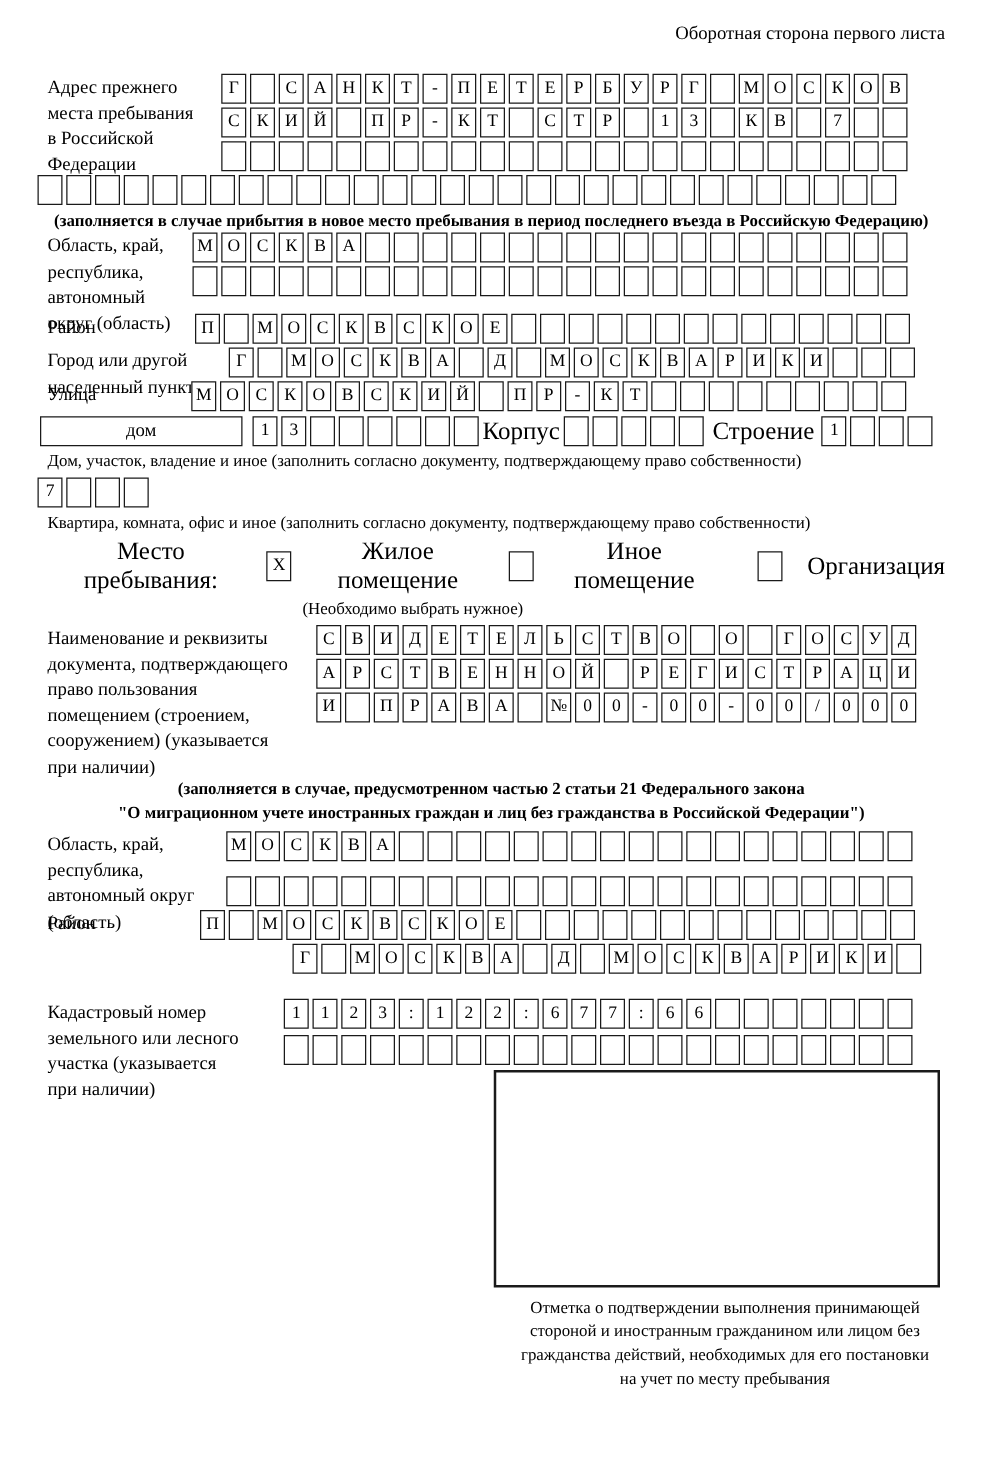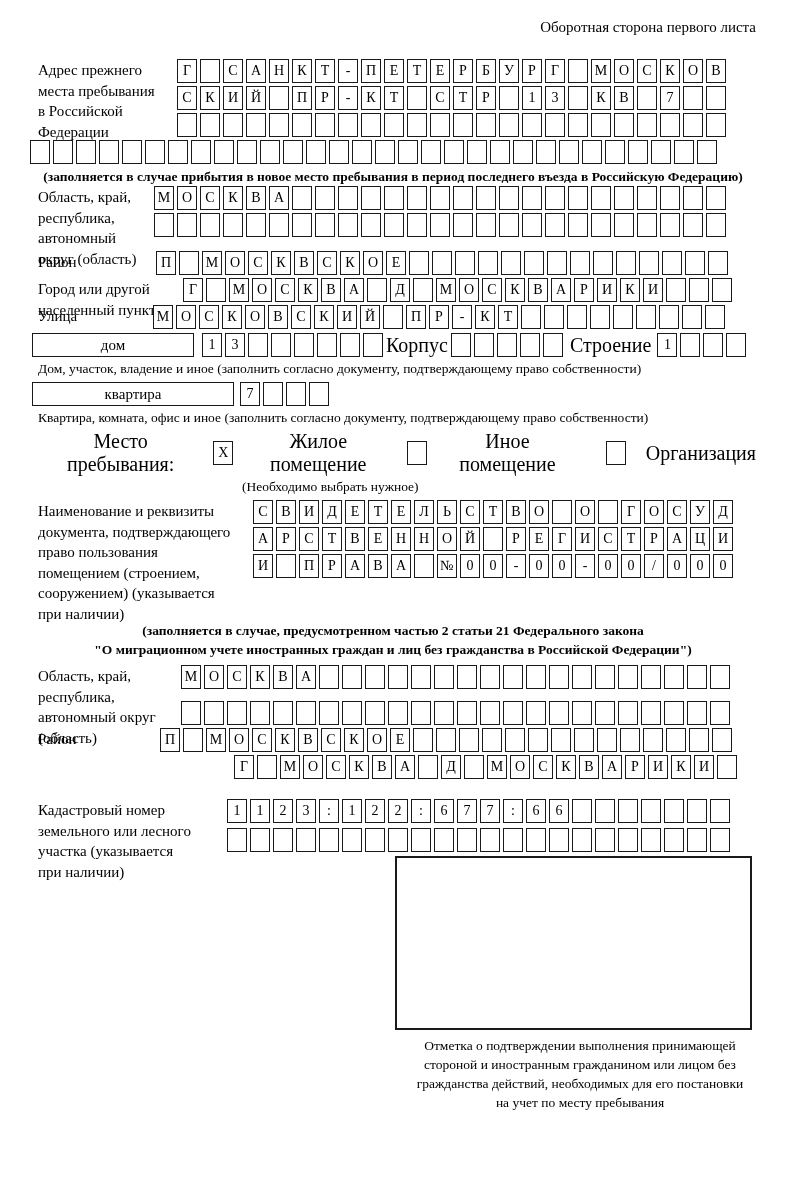--- a/index.html
+++ b/index.html
@@ -389,21 +389,20 @@
     <div class="cellrow dom-cells" style="margin-bottom:0">
         <span class="cell">1</span>
         <span class="cell"></span>
         <span class="cell"></span>
         <span class="cell"></span>
       </div>
   </div>
   <div class="caption caption-left mt-note">Дом, участок, владение и иное (заполнить согласно документу, подтверждающему право собственности)</div>
 
   <div class="inline-row mt-dom">
-    <div class="labelbox kvartira-box">квартира</div>
     <div class="cellrow dom-cells" style="margin-bottom:0">
         <span class="cell">7</span>
         <span class="cell"></span>
         <span class="cell"></span>
         <span class="cell"></span>
       </div>
   </div>
   <div class="caption caption-left mt-note">Квартира, комната, офис и иное (заполнить согласно документу, подтверждающему право собственности)</div>
 
   <div class="inline-row stay-row">

